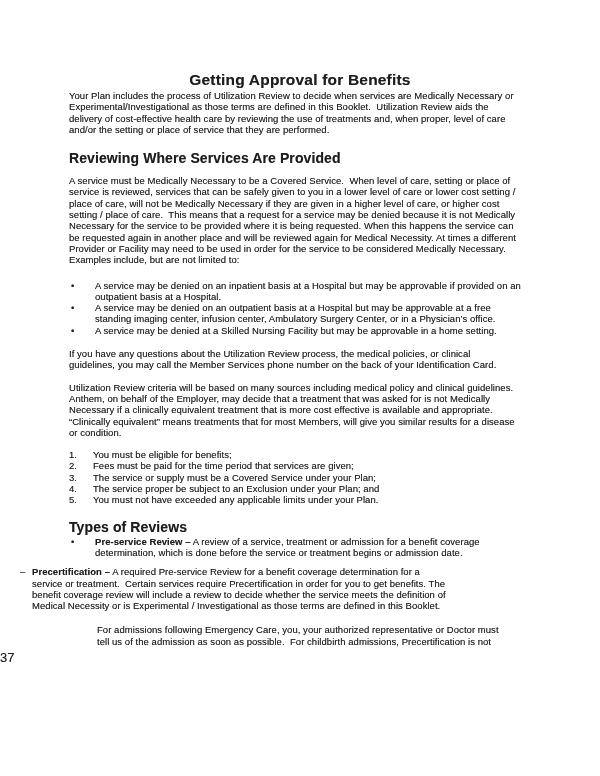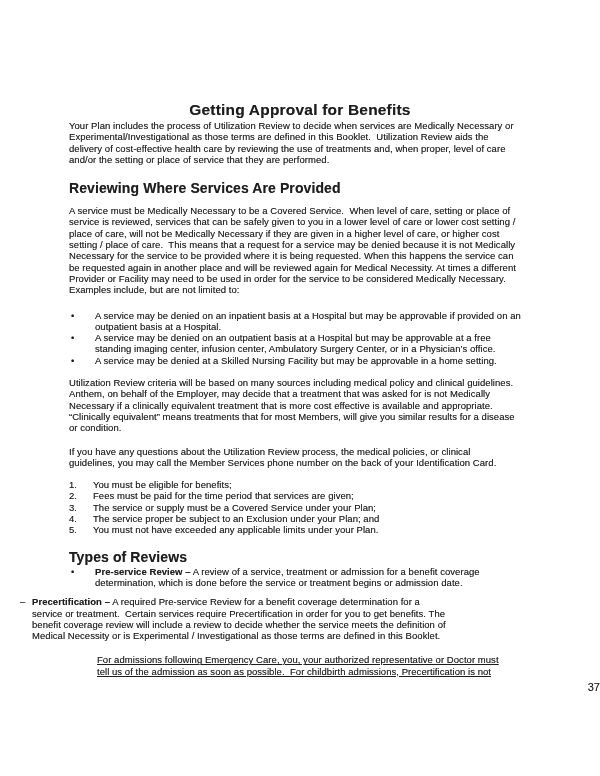--- a/index.html
+++ b/index.html
@@ -3,21 +3,21 @@
 <meta charset="utf-8">
 <style>
   html, body { margin: 0; padding: 0; background: #ffffff; }
   .page {
     position: relative;
     width: 600px;
     height: 776px;
     background: #ffffff;
     overflow: hidden;
     box-sizing: border-box;
-    padding-top: 100px;
+    padding-top: 70px;
     font-family: "Liberation Sans", sans-serif;
     color: #1d1d1d;
     text-shadow: 0 0 0.5px rgba(40,40,40,0.55);
   }
   .doc-title {
     width: 100%;
     text-align: center;
     font-size: 15.5px;
     font-weight: bold;
     line-height: 20px;
@@ -35,38 +35,38 @@
     font-weight: bold;
     line-height: 18px;
     letter-spacing: 0.1px;
   }
   .bold { font-weight: bold; }
   .mt10 { }
   .mt14 { margin-top: 14px; }
   .mt8  { margin-top: 8px; }
   .mt11 { margin-top: 11px; }
   .mt12 { margin-top: 12px; }
-  .mt13 { margin-top: 13px; text-decoration: underline; }
+  .mt13 { margin-top: 13px; }
   .row { display: flex; align-items: flex-start; }
   .marker {
     flex: 0 0 24px;
     font-size: 9.5px;
     line-height: 11.3px;
     white-space: pre;
   }
   .bullet-dot { padding-left: 2px; }
   .row-text { flex: 1 1 auto; }
   .sub { margin-left: 20px; }
   .sub .marker { flex: 0 0 12px; }
   .indent-para { margin-left: 97px; margin-right: 18px; }
   .page-number {
     width: 100%;
-    text-align: right;
+    text-align: left;
     margin-top: 5px;
-    font-size: 11px;
+    font-size: 13px;
     line-height: 11.3px;
   }
 </style>
 </head>
 <body>
 
 <div class="page">
 
   <div class="doc-title">Getting Approval for Benefits</div>
 
@@ -96,28 +96,28 @@
       <span class="marker bullet-dot body-text">•</span>
       <span class="row-text body-text">A service may be denied on an outpatient basis at a Hospital but may be approvable at a free
 standing imaging center, infusion center, Ambulatory Surgery Center, or in a Physician’s office.</span>
     </div>
     <div class="row">
       <span class="marker bullet-dot body-text">•</span>
       <span class="row-text body-text">A service may be denied at a Skilled Nursing Facility but may be approvable in a home setting.</span>
     </div>
   </div>
 
+  <div class="block body-text mt12">If you have any questions about the Utilization Review process, the medical policies, or clinical
+guidelines, you may call the Member Services phone number on the back of your Identification Card.</div>
+
   <div class="block body-text mt11">Utilization Review criteria will be based on many sources including medical policy and clinical guidelines.
 Anthem, on behalf of the Employer, may decide that a treatment that was asked for is not Medically
 Necessary if a clinically equivalent treatment that is more cost effective is available and appropriate.
 “Clinically equivalent” means treatments that for most Members, will give you similar results for a disease
 or condition.</div>
-
-  <div class="block body-text mt12">If you have any questions about the Utilization Review process, the medical policies, or clinical
-guidelines, you may call the Member Services phone number on the back of your Identification Card.</div>
 
 
   <div class="block mt11">
     <div class="row">
       <span class="marker body-text">1.</span>
       <span class="row-text body-text">You must be eligible for benefits;</span>
     </div>
     <div class="row">
       <span class="marker body-text">2.</span>
       <span class="row-text body-text">Fees must be paid for the time period that services are given;</span>

